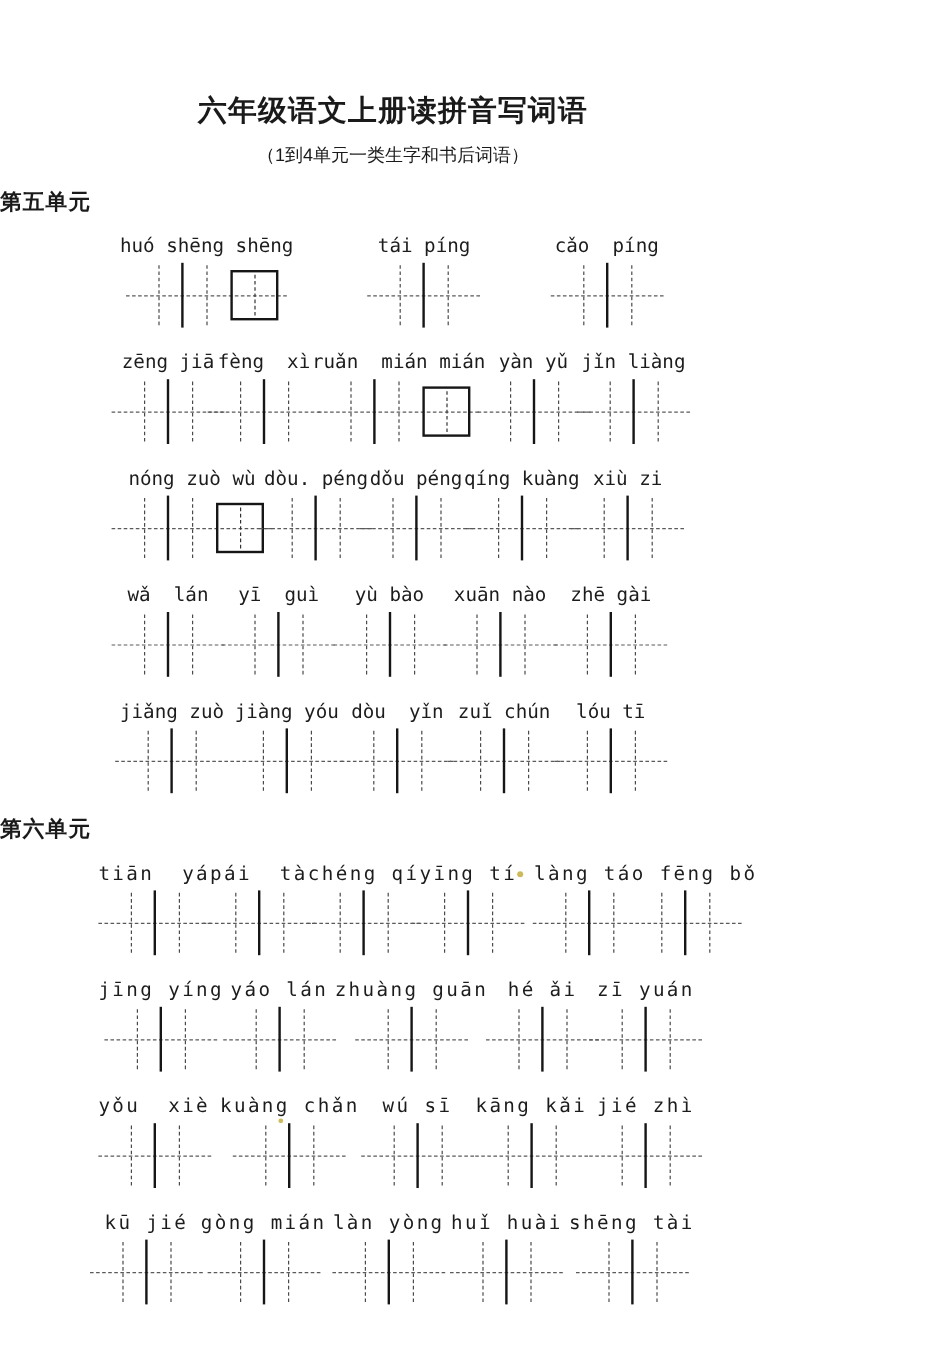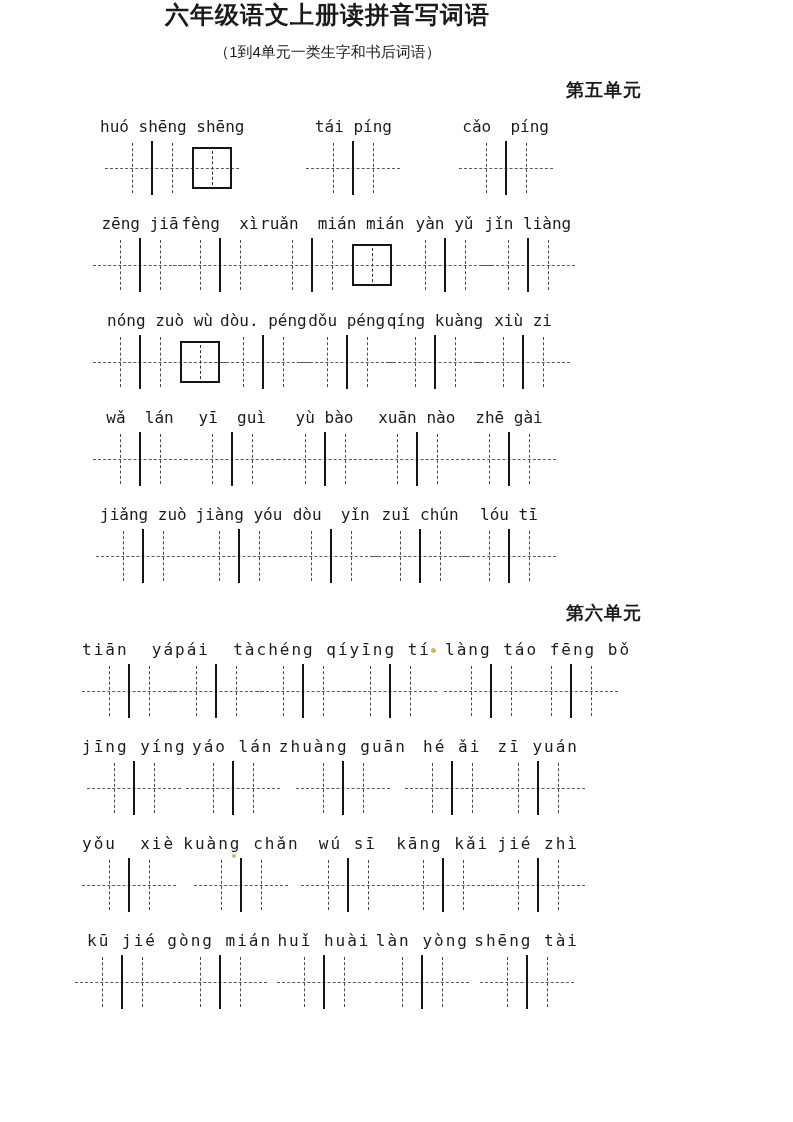--- a/index.html
+++ b/index.html
@@ -1,39 +1,40 @@
 <!DOCTYPE html>
 <html lang="zh" style="--dot: #cdbb59;"><head>
 <meta charset="utf-8">
 <style>
   html,body{margin:0;padding:0;background:#ffffff;}
   .page{
     position:relative;
     width:655px;height:1122px;
     background:#fff;
     box-sizing:border-box;
+    padding-top:78px;
     overflow:hidden;
     font-family:"Liberation Sans",sans-serif;
     color:#1a1a1a;
   }
   .title{
     text-align:center;
     font:700 24px/30px "Liberation Sans",sans-serif;
     margin:0 0 10px 0;
     letter-spacing:1px;
   }
   .subtitle{
     text-align:center;
     font:15px/20px "Liberation Sans",sans-serif;
     margin:12px;
   }
   .section-heading{
-    text-align:right;
+    text-align:left;
     font:700 18px/24px "Liberation Sans",sans-serif;
-    margin:16px 13px 14px 0;
+    margin:16px 0 14px 0;
     letter-spacing:1px;
   }
   .row{
     display:flex;
     justify-content:space-between;
     align-items:flex-start;
     margin:0 106px 24px 100px;
   }
   .section-6 .row{ margin:10px 76px 24px 82px; }
   .unit{ display:flex; flex-direction:column; align-items:center; }
@@ -460,30 +461,30 @@
             <div class="pline">
               <div class="pinyin">gòng mián</div>
             </div>
             <div class="grid-group">
               <div class="cell sep"></div>
               <div class="cell"></div>
             </div>
           </div>
           <div class="unit">
             <div class="pline">
+              <div class="pinyin">làn yòng</div>
+            </div>
+            <div class="grid-group">
+              <div class="cell sep"></div>
+              <div class="cell"></div>
+            </div>
+          </div>
+          <div class="unit">
+            <div class="pline">
               <div class="pinyin">huǐ huài</div>
-            </div>
-            <div class="grid-group">
-              <div class="cell sep"></div>
-              <div class="cell"></div>
-            </div>
-          </div>
-          <div class="unit">
-            <div class="pline">
-              <div class="pinyin">làn yòng</div>
             </div>
             <div class="grid-group">
               <div class="cell sep"></div>
               <div class="cell"></div>
             </div>
           </div>
           <div class="unit">
             <div class="pline">
               <div class="pinyin">shēng tài</div>
             </div>

